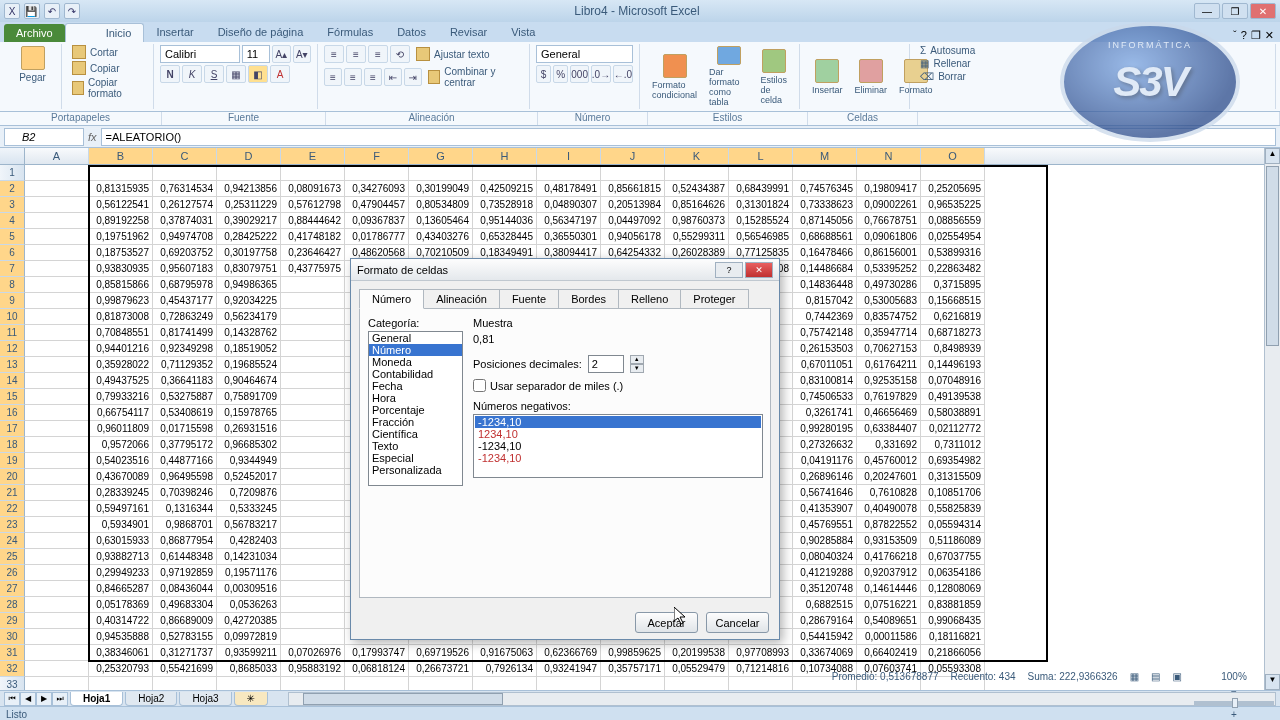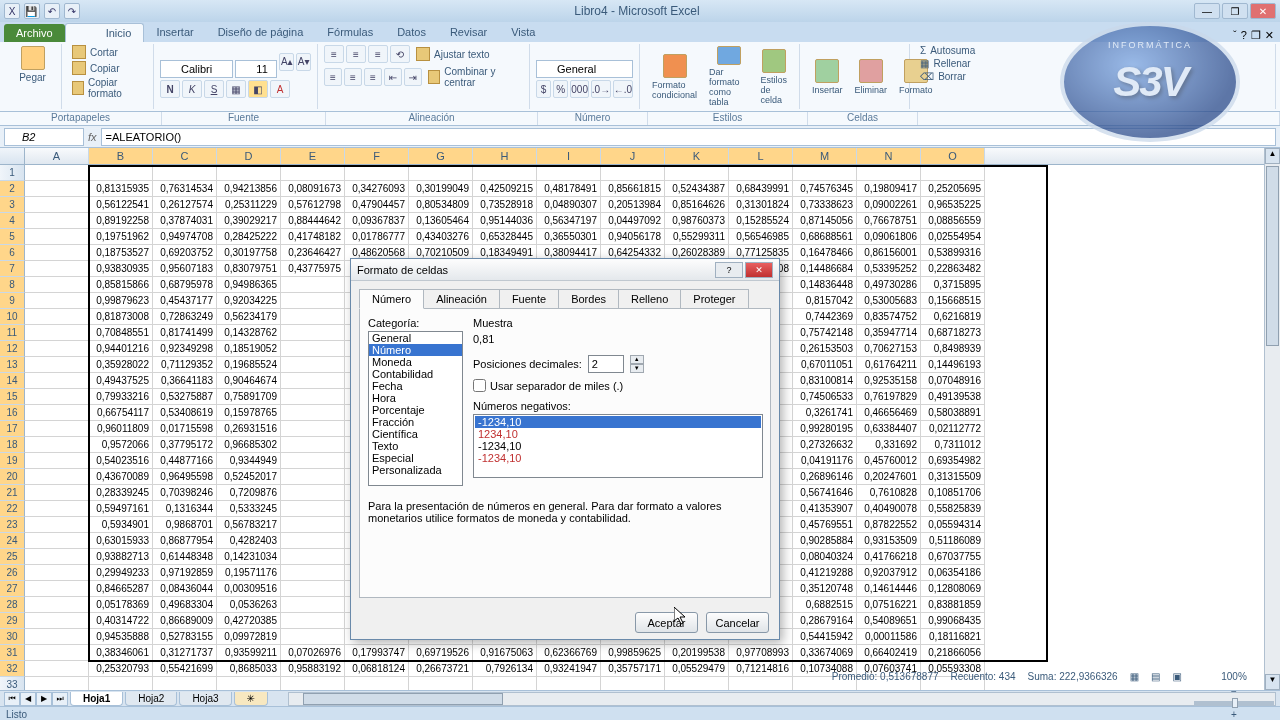--- a/index.html
+++ b/index.html
@@ -23,21 +23,21 @@
 
 .ribbon { height: 70px; background: #f5f9fd; border-bottom: 1px solid #a8c0d8; display: flex; padding: 2px 4px; }
 .ribbon-group { border-right: 1px solid #d0dcea; padding: 0 6px; display: flex; flex-direction: column; position: relative; }
 .ribbon-labels { height: 14px; background: #f5f9fd; border-bottom: 1px solid #a8c0d8; display: flex; }
 .ribbon-labels div { font-size: 10px; color: #5a7a9a; text-align: center; border-right: 1px solid #d0dcea; }
 
 .big-btn { display: flex; flex-direction: column; align-items: center; justify-content: center; padding: 2px 6px; font-size: 10px; color: #3a5a7a; }
 .big-btn .ico { width: 24px; height: 24px; background: #ffd080; border: 1px solid #c0a060; border-radius: 2px; margin-bottom: 2px; }
 .small-row { display: flex; gap: 2px; align-items: center; margin: 1px 0; }
 .small-btn { width: 20px; height: 18px; background: #f0f5fa; border: 1px solid #c8d8e8; border-radius: 2px; display: flex; align-items: center; justify-content: center; font-size: 10px; color: #446; }
-.combo { height: 18px; background: white; border: 1px solid #a8c0d8; font-size: 11px; padding: 0 20px; display: flex; align-items: center; margin-top: 15px; }
+.combo { height: 18px; background: white; border: 1px solid #a8c0d8; font-size: 11px; padding: 0 4px; display: flex; align-items: center; }
 .txtbtn { font-size: 10px; color: #3a5a7a; padding: 1px 4px; display: flex; align-items: center; gap: 4px; }
 .txtbtn .ico-sm { width: 14px; height: 14px; background: #e8c878; border: 1px solid #b89040; }
 
 
 .formula-bar { height: 22px; background: #e8f0f8; border-bottom: 1px solid #a8c0d8; display: flex; align-items: center; padding: 0 4px; gap: 4px; }
 .namebox { width: 80px; height: 18px; background: white; border: 1px solid #a8c0d8; padding: 0 17px; font-size: 11px; display: flex; align-items: center; font-style: italic; }
 .fx-lbl { font-style: italic; color: #666; }
 .formula-input { flex: 1; height: 18px; background: white; border: 1px solid #a8c0d8; padding: 0 4px; font-size: 11px; display: flex; align-items: center; }
 
 
@@ -1004,21 +1004,20 @@
         </div>
         <div class="lbl">Números negativos:</div>
         <div class="neg-list" id="neglist">
             <div class="sel">-1234,10</div>
             <div class="red">1234,10</div>
             <div class="">-1234,10</div>
             <div class="red">-1234,10</div>
           </div>
       </div>
     </div>
-    <div class="dlg-desc">Para la presentación de números en general. Para dar formato a valores monetarios utilice formatos de moneda y contabilidad.</div>
   </div>
   <div class="dlg-buttons">
     <button class="dlg-btn">Aceptar</button>
     <button class="dlg-btn">Cancelar</button>
   </div>
 </div>
 
 <div class="cursor">
   <svg viewBox="0 0 14 18">
       <path d="M0 0 L0 14 L4 11 L7 17 L9 16 L6 10 L11 10 Z" fill="white" stroke="black" stroke-width="1"></path>

